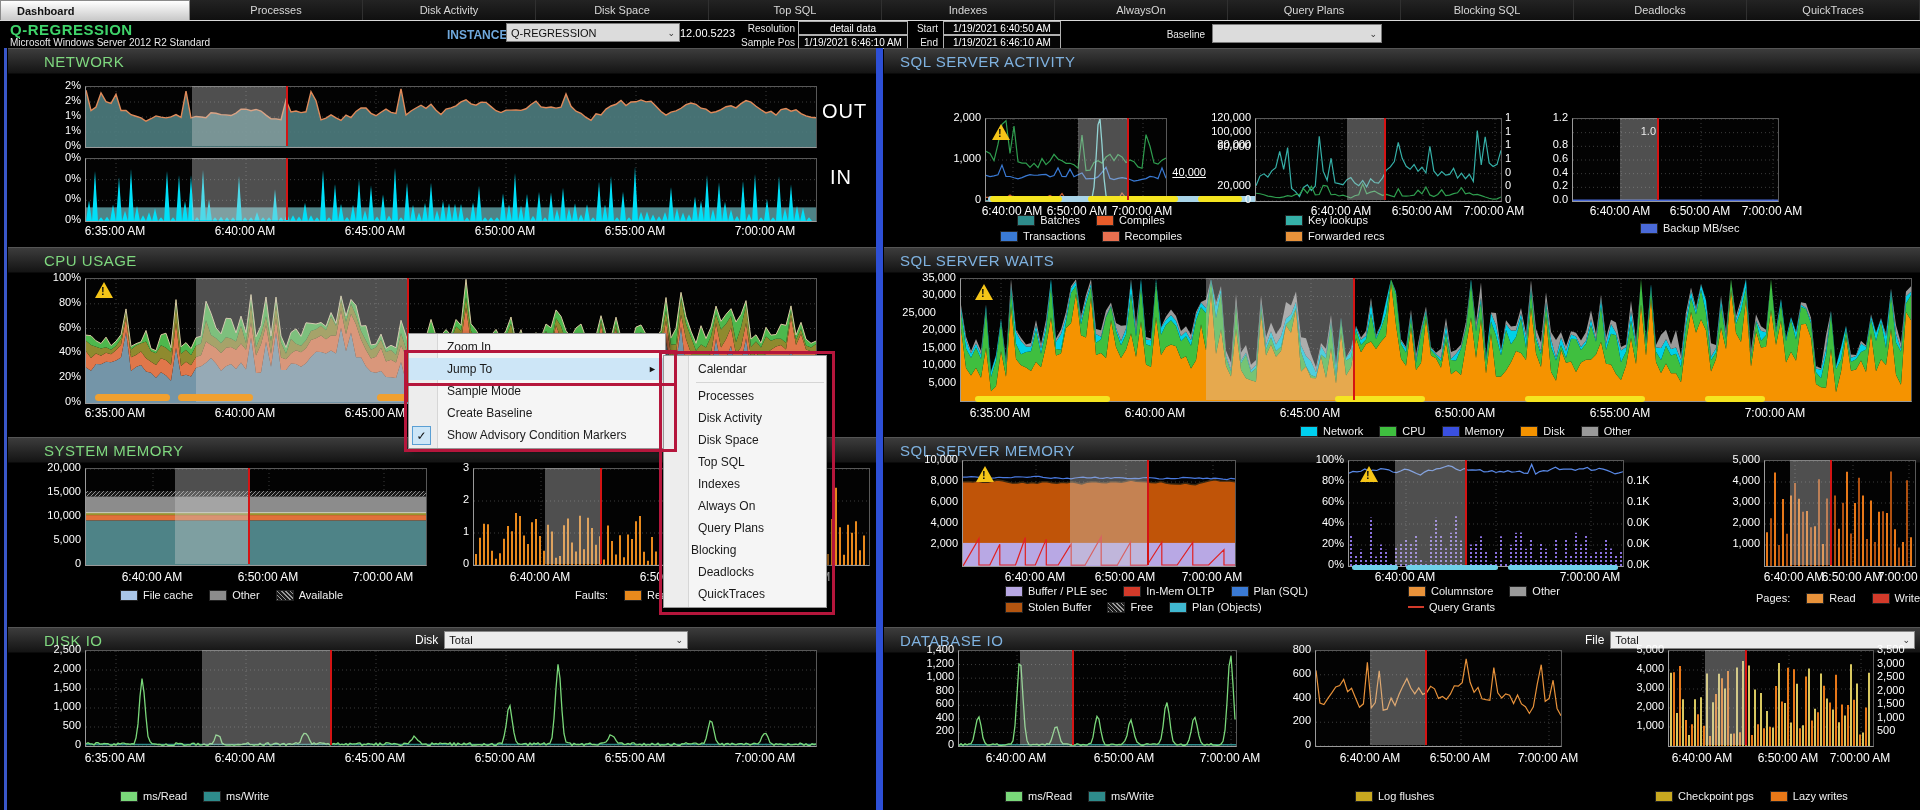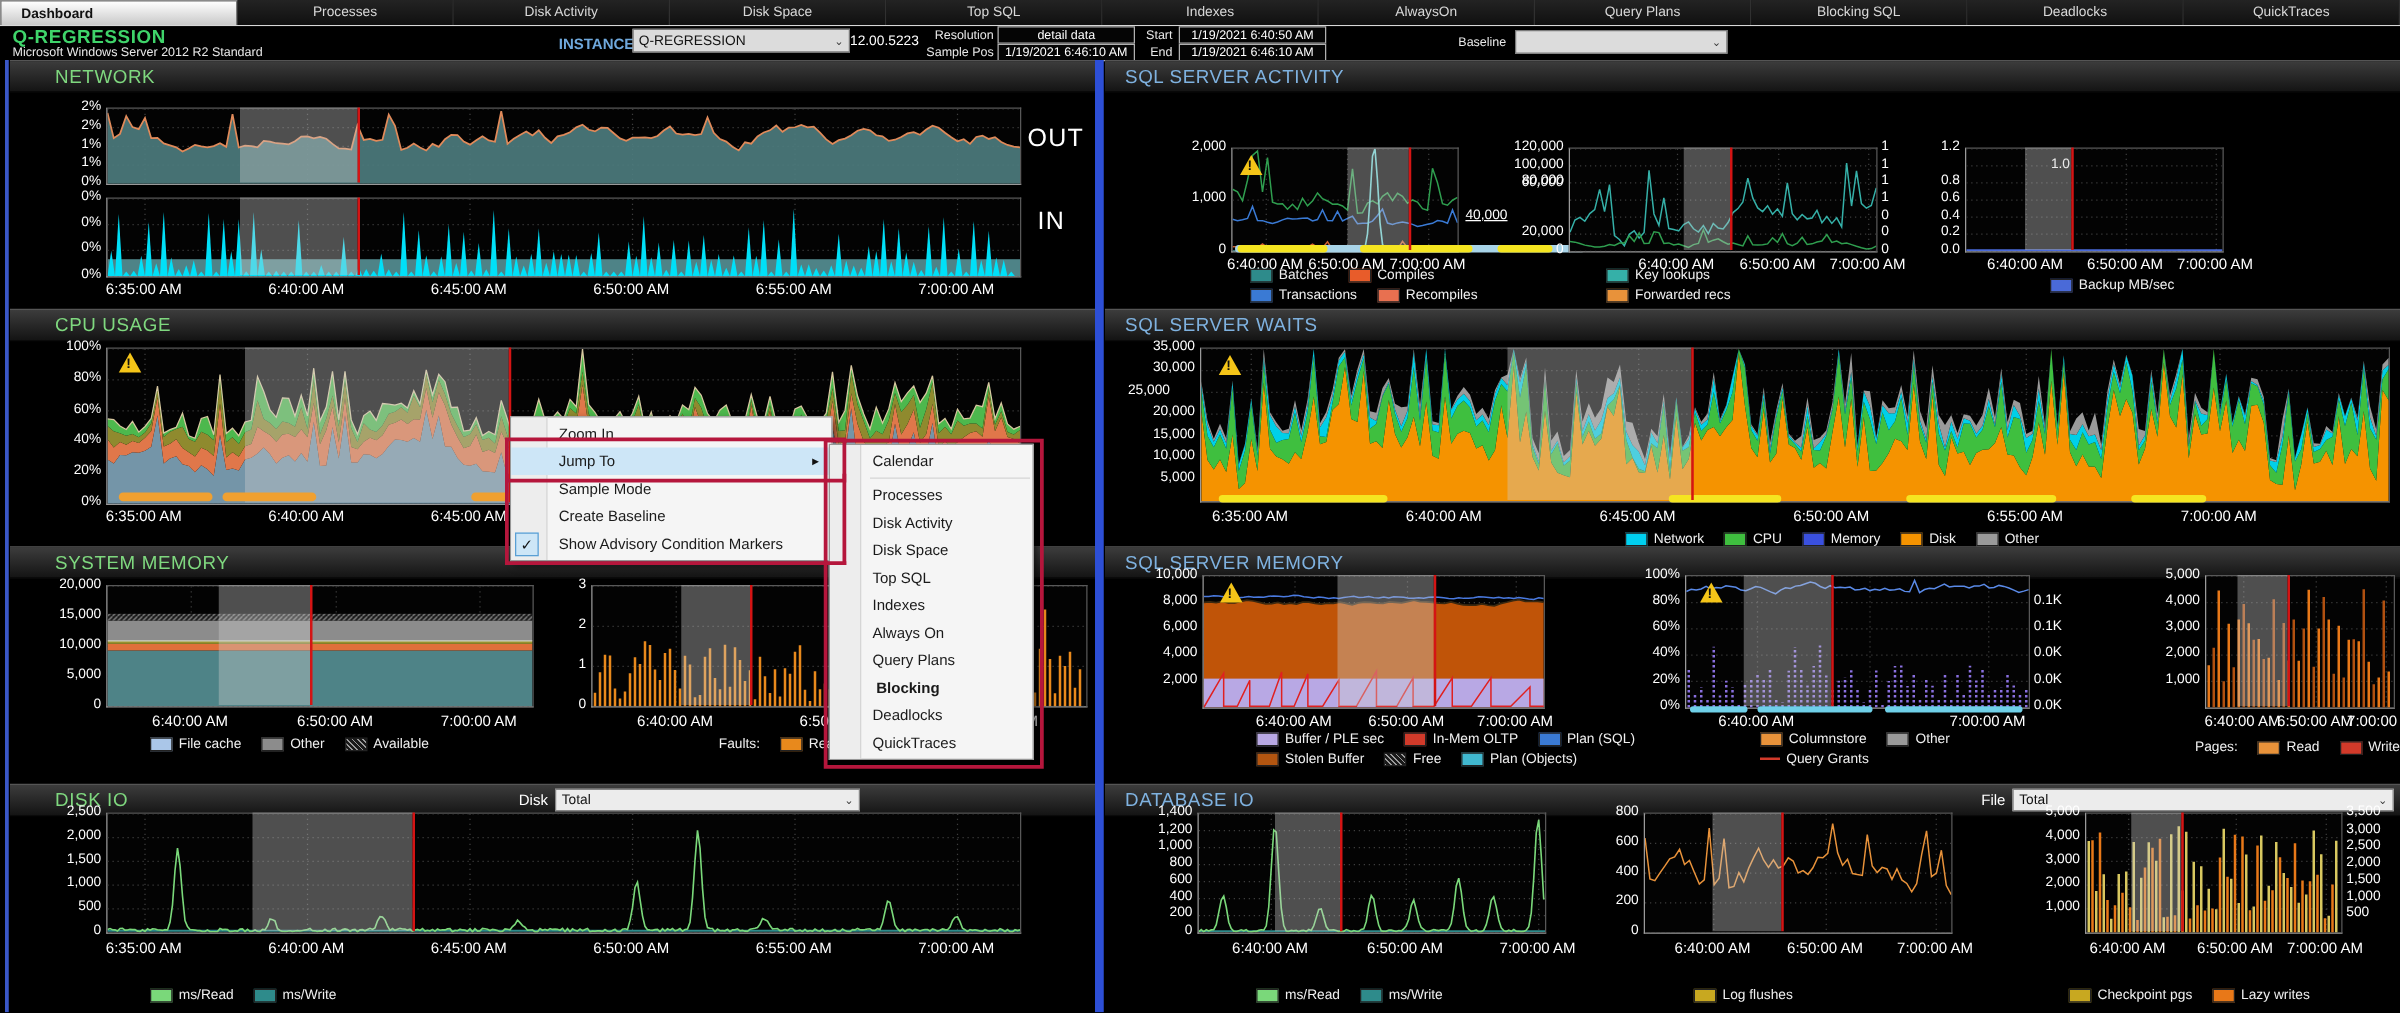--- a/index.html
+++ b/index.html
@@ -1073,21 +1073,21 @@
           <div class="litem">
             <span class="sw" style="background: rgb(122, 216, 122);"></span>
             <span>ms/Read</span>
           </div>
           <div class="litem">
             <span class="sw" style="background: rgb(46, 139, 139);"></span>
             <span>ms/Write</span>
           </div>
         </div>
       </div>
-      <div class="lgroup" style="left: 1000px; top: 166px;">
+      <div class="lgroup" style="left: 1000px; top: 166px; align-items: center;">
         <div class="lrow">
           <div class="litem">
             <span class="sw" style="background: rgb(46, 139, 139);"></span>
             <span>Batches</span>
           </div>
           <div class="litem">
             <span class="sw" style="background: rgb(232, 92, 42);"></span>
             <span>Compiles</span>
           </div>
         </div>
@@ -1285,21 +1285,21 @@
         </div>
         <div class="mi" style="padding-left: 34px;">
           <span>Indexes</span>
         </div>
         <div class="mi" style="padding-left: 34px;">
           <span>Always On</span>
         </div>
         <div class="mi" style="padding-left: 34px;">
           <span>Query Plans</span>
         </div>
-        <div class="mi" style="padding-left: 37px; font-weight: bold;">
+        <div class="mi" style="padding-left: 27px;">
           <span>Blocking</span>
         </div>
         <div class="mi" style="padding-left: 34px;">
           <span>Deadlocks</span>
         </div>
         <div class="mi" style="padding-left: 34px;">
           <span>QuickTraces</span>
         </div>
       </div>
       <div class="redbox" style="left: 404px; top: 350px; width: 267px; height: 30px;"></div>

